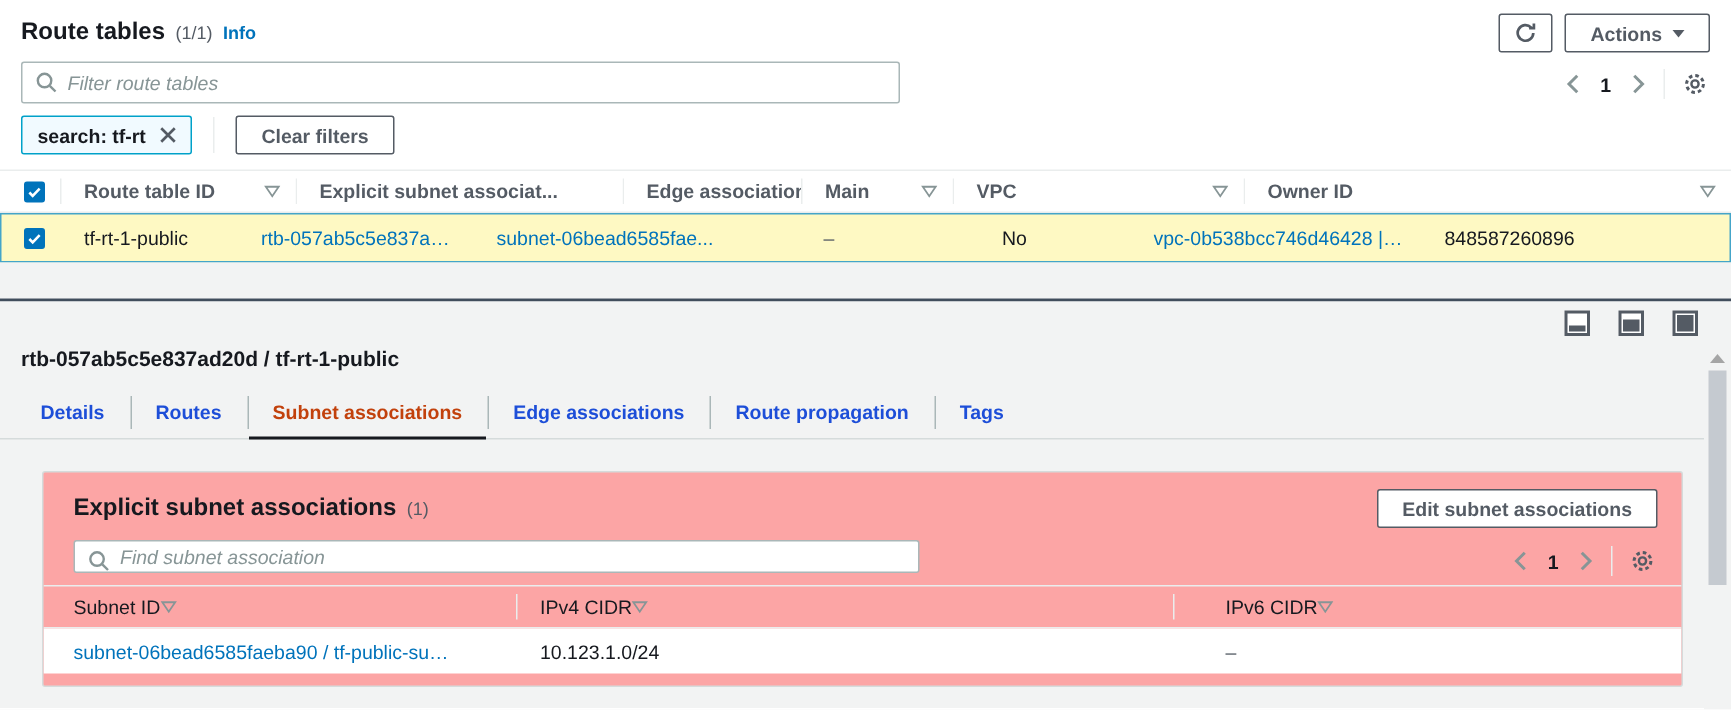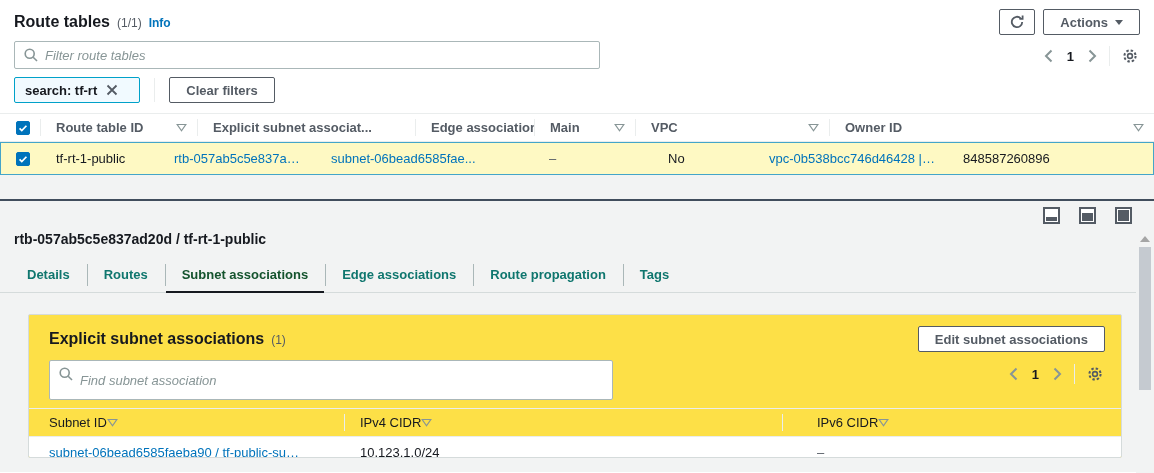--- a/index.html
+++ b/index.html
@@ -30,21 +30,21 @@
   .search-box input::placeholder { color:#879596; font-style:italic; }
   .search-glyph { position:absolute; left:9px; top:6px; }
 
   .pagination { position:absolute; top:3px; right:14px; display:flex; align-items:center; gap:10px; height:24px; }
   .page-num { font-weight:700; color:#16191f; padding:0 2px; }
   .pg-btn { background:none; border:none; cursor:pointer; padding:2px; display:flex; align-items:center; }
   .pg-divider { width:1px; height:20px; background:#eaeded; }
   .gear-btn { background:none; border:none; cursor:pointer; padding:1px; display:flex; }
 
   .token-row { display:flex; align-items:center; gap:14px; padding:8px 14px 10px 14px; }
-  .token { display:inline-flex; align-items:center; gap:8px; height:26px; padding:0 20px 0 10px;
+  .token { display:inline-flex; align-items:center; gap:8px; height:26px; padding:0 8px 0 10px;
            border:1px solid #00a1c9; border-radius:2px; background:#f1faff; }
   .token-label { font-weight:700; color:#16191f; }
   .token-close { background:none; border:none; cursor:pointer; display:flex; padding:1px; }
   .token-divider { width:1px; height:24px; background:#eaeded; }
 
   
   .t-row { display:flex; width:100%; align-items:center; }
   .t-head { height:29px; border-top:1px solid #eaeded; border-bottom:1px solid #eaeded; }
   .t-cell { display:flex; align-items:center; padding:0 10px 0 16px; height:100%; position:relative; overflow:hidden; white-space:nowrap; }
   .t-head .t-cell { font-weight:700; color:#545b64; justify-content:space-between; }
@@ -75,31 +75,31 @@
   .panel-controls { position:absolute; top:6px; right:22px; display:flex; gap:19px; }
   .panel-icon { width:17px; height:17px; border:2px solid #545b64; background:#fff; position:relative; cursor:pointer; }
   .panel-icon .fill { position:absolute; left:1px; right:1px; bottom:1px; background:#545b64; }
   .panel-icon.small .fill { height:4px; }
   .panel-icon.medium .fill { height:8px; }
   .panel-icon.large .fill { top:1px; }
 
   .panel-title { font-size:14px; font-weight:700; color:#16191f; padding:30px 14px 0 14px; }
 
   .tabs { display:flex; align-items:stretch; margin-top:10px; padding-left:10px; border-bottom:1px solid #d5dbdb; height:36px; }
-  .tab { position:relative; display:flex; align-items:center; padding:0 17px; font-weight:700; color:#0f766e; cursor:pointer; }
+  .tab { position:relative; display:flex; align-items:center; padding:0 17px; font-weight:700; color:#1d4ed8; cursor:pointer; }
   .tab + .tab::before { content:""; position:absolute; left:0; top:7px; height:22px; width:1px; background:#aab7b8; }
-  .tab.active { color:#14532d; }
+  .tab.active { color:#c2410c; }
   .tab.active::after { content:""; position:absolute; left:1px; right:1px; bottom:-1px; height:2px; background:#16191f; }
 
-  .card { position:relative; margin:21px 32px 0 28px; background:#fde047; border:1px solid #d5dbdb; border-radius:2px; height:144px; overflow:hidden; }
+  .card { position:relative; margin:21px 32px 0 28px; background:#fca5a5; border:1px solid #d5dbdb; border-radius:2px; height:144px; overflow:hidden; }
   .card-header { display:flex; justify-content:space-between; align-items:center; padding:11px 16px 6px 20px; }
   .card-title-group { display:flex; align-items:baseline; gap:7px; }
   .card-title-group h3 { font-size:16px; font-weight:700; color:#16191f; }
   .card-filter { position:relative; padding:2px 16px 8px 20px; }
-  .find-box { width:564px; height:40px; position:relative; }
+  .find-box { width:564px; height:22px; position:relative; }
   .find-box input { width:100%; height:100%; border:1px solid #aab7b8; border-radius:2px;
                     padding:0 8px 0 30px; font-family:inherit; font-size:13px; font-style:italic; }
   .find-box input::placeholder { color:#879596; font-style:italic; }
   .card .pagination { right:16px; top:4px; }
 
   .b-head { height:29px; border-top:1px solid #eaeded; border-bottom:1px solid #eaeded; }
   .bcol-subnet { width:287px; flex:none; padding-left:20px; }
   .bcol-ipv4 { width:438px; flex:none;margin-left:28px; }
   .bcol-ipv6 { flex:1;padding-left:35px; }
   .b-body-row { height:30px; background:#fff; }

